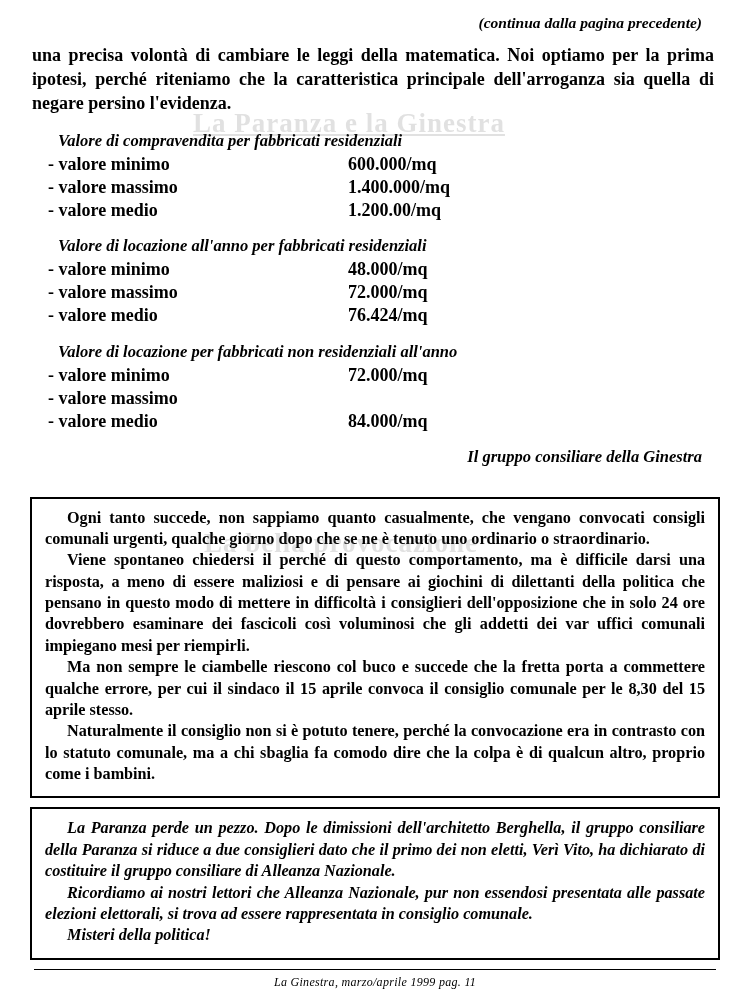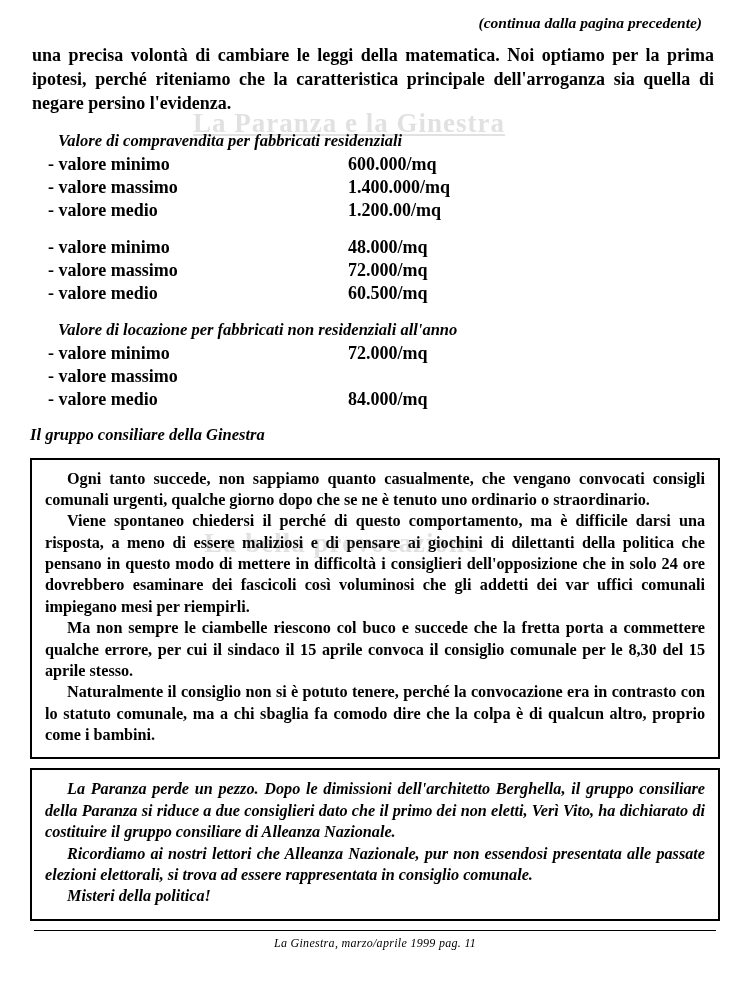--- a/index.html
+++ b/index.html
@@ -61,25 +61,25 @@
   }
   .tbl-label {
     width: 300px;
     padding-left: 6px;
   }
   .tbl-value {
     width: 240px;
   }
 
   .signature {
-    text-align: left;
+    text-align: right;
     font-style: italic;
     font-weight: bold;
     font-size: 16.5px;
-    margin: 14px 18px 13px 0;
+    margin: 14px 18px 30px 0;
   }
 
   
   .box {
     border: 2px solid #000;
     padding: 9px 13px 11px 13px;
     margin-bottom: 9px;
   }
   .box p {
     margin: 0;
@@ -143,31 +143,32 @@
       <span class="tbl-label">- valore massimo</span>
       <span class="tbl-value">1.400.000/mq</span>
     </div>
     <div class="tbl-row">
       <span class="tbl-label">- valore medio</span>
       <span class="tbl-value">1.200.00/mq</span>
     </div>
   </div>
 
   <div class="table-block">
+    <div class="tbl-title">Valore di locazione all'anno per fabbricati residenziali</div>
     <div class="tbl-row">
       <span class="tbl-label">- valore minimo</span>
       <span class="tbl-value">48.000/mq</span>
     </div>
     <div class="tbl-row">
       <span class="tbl-label">- valore massimo</span>
       <span class="tbl-value">72.000/mq</span>
     </div>
     <div class="tbl-row">
       <span class="tbl-label">- valore medio</span>
-      <span class="tbl-value">60.500/mq</span>
+      <span class="tbl-value">76.424/mq</span>
     </div>
   </div>
 
   <div class="table-block">
     <div class="tbl-title">Valore di locazione per fabbricati non residenziali all'anno</div>
     <div class="tbl-row">
       <span class="tbl-label">- valore minimo</span>
       <span class="tbl-value">72.000/mq</span>
     </div>
     <div class="tbl-row">

